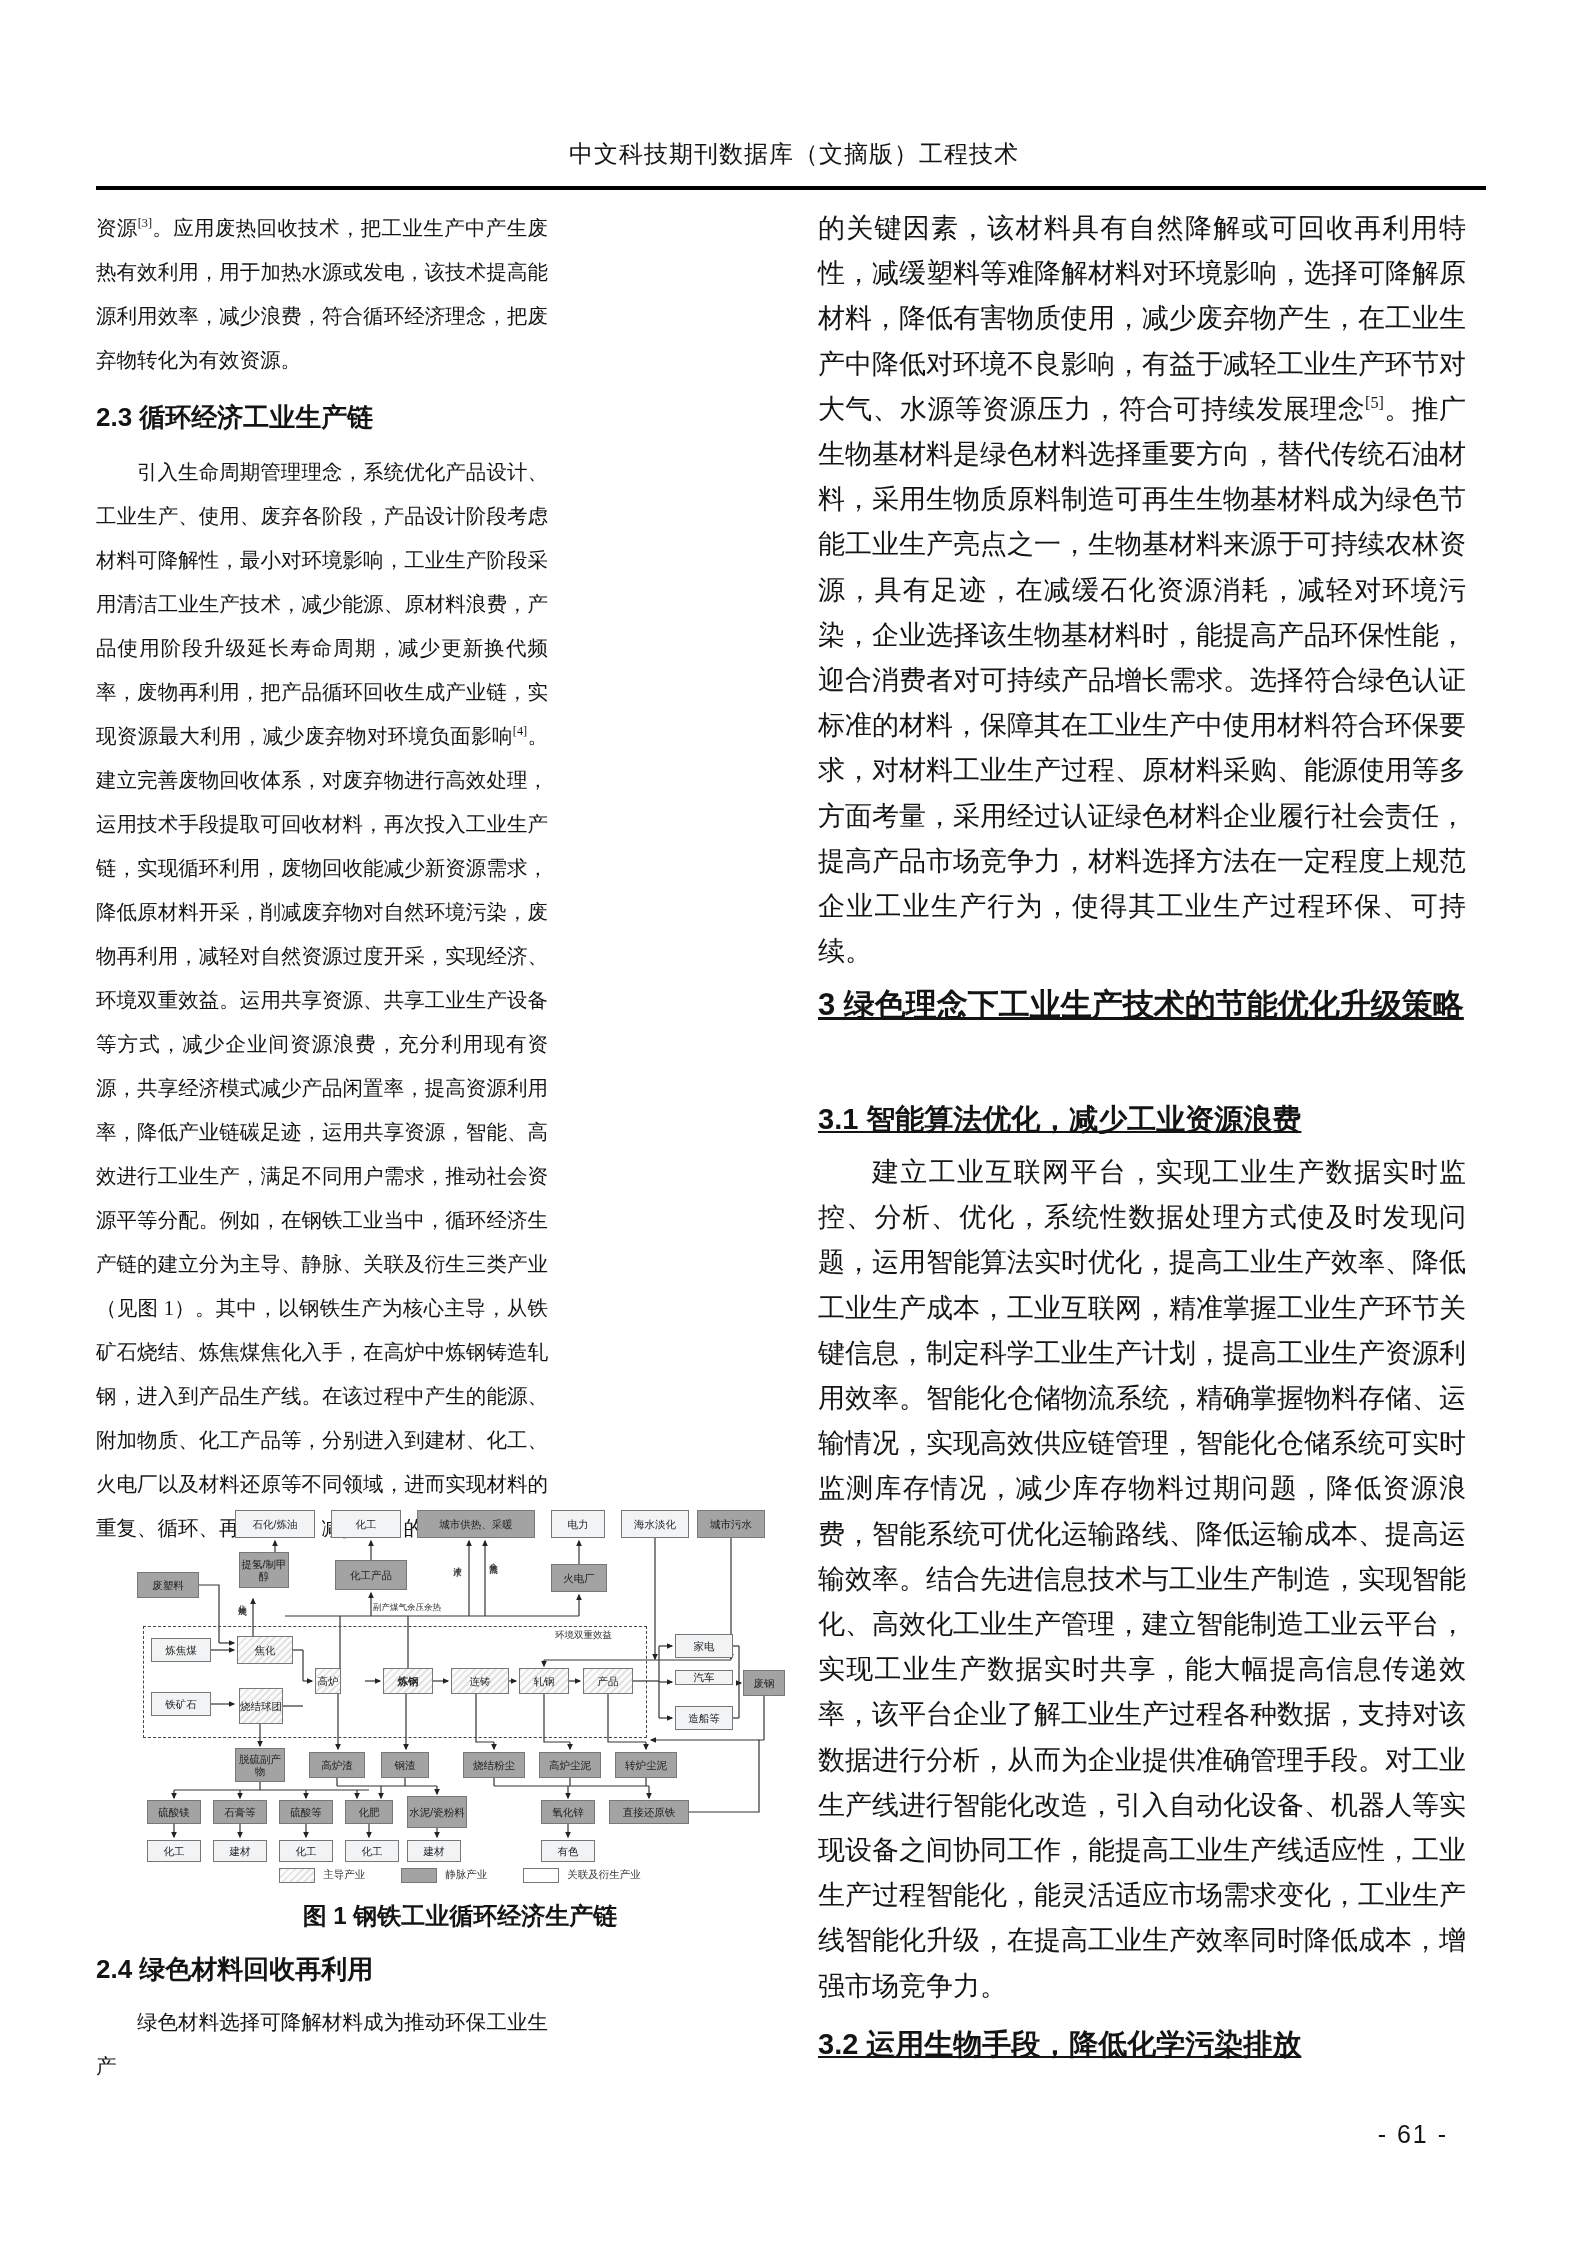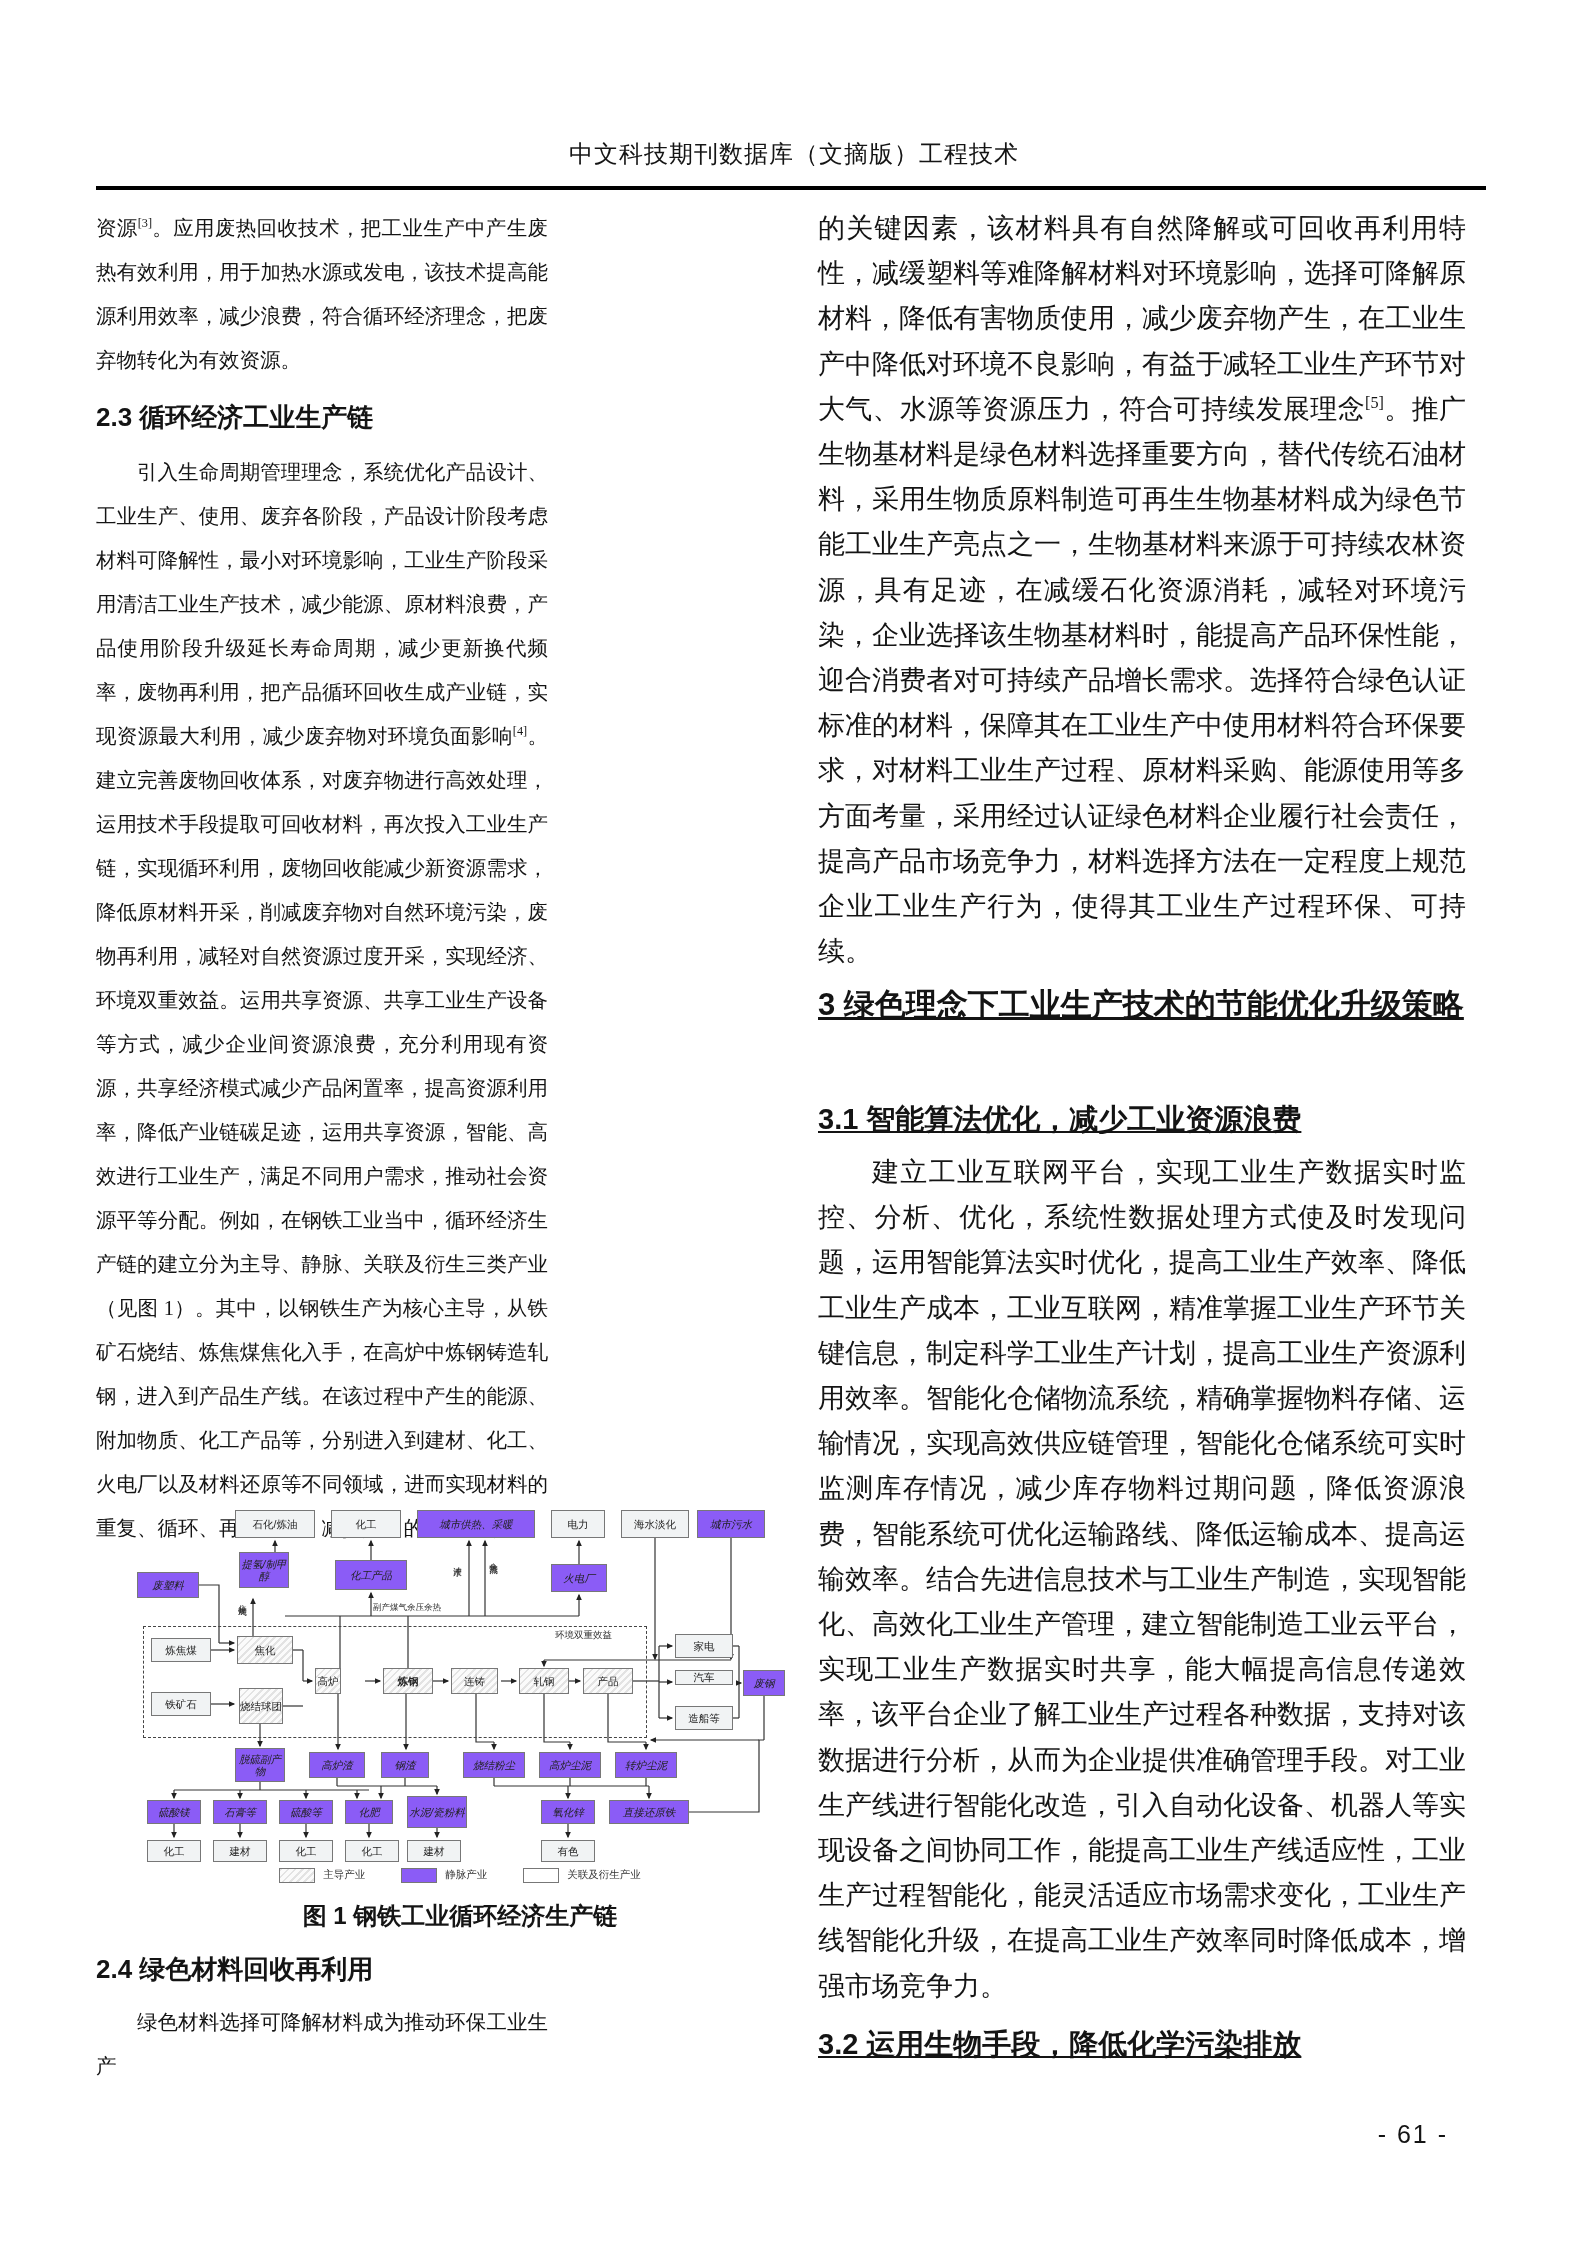--- a/index.html
+++ b/index.html
@@ -15,21 +15,21 @@
   sup{font-size:60%;line-height:0;}
   .h-sans{position:absolute;margin:0;font-family:"Liberation Sans", sans-serif;font-weight:bold;}
   .h-left{left:96px;width:452px;font-size:26px;}
   .h-right{left:818px;width:660px;font-size:29px;text-decoration:underline;}
   .h3big{font-size:31px;line-height:50px;}
   .figwrap{position:absolute;left:135px;top:1508px;width:650px;height:385px;}
   .figsvg{position:absolute;left:0;top:0;}
   .fb{position:absolute;box-sizing:border-box;border:1px solid #777;background:#f1f3f4;
       font-family:"Liberation Sans", sans-serif;font-size:10.5px;line-height:1.15;
       display:flex;align-items:center;justify-content:center;text-align:center;color:#222;}
-  .yellow{background:#8b5cf6;font-style:italic;}
+  .yellow{background:#a3a3a3;}
   .hatch{background:repeating-linear-gradient(135deg,#e3e3e3 0 2px,#fbfbfb 2px 5px);}
   .dashedbox{position:absolute;box-sizing:border-box;border:1.6px dashed #444;background:transparent;}
   .flabel{position:absolute;font-family:"Liberation Sans", sans-serif;font-size:9.5px;color:#333;}
   .vlabel{writing-mode:vertical-rl;text-orientation:upright;letter-spacing:1px;}
   .legend{position:absolute;left:0;top:360px;width:650px;display:flex;justify-content:center;
           gap:36px;align-items:center;font-family:"Liberation Sans", sans-serif;font-size:10.5px;color:#333;}
   .sw{display:inline-block;width:36px;height:15px;border:1px solid #777;box-sizing:border-box;
       vertical-align:middle;margin-right:8px;}
   .figcap{position:absolute;left:135px;top:1900px;width:650px;text-align:center;
           font-family:"Liberation Sans", sans-serif;font-weight:bold;font-size:24px;}
@@ -155,21 +155,21 @@
     <div class="fb yellow" style="left:416px;top:56px;width:56px;height:28px;">火电厂</div>
     <div class="fb yellow" style="left:2px;top:64px;width:62px;height:26px;">废塑料</div>
 
     <div class="fb" style="left:16px;top:130px;width:60px;height:24px;">炼焦煤</div>
     <div class="fb hatch" style="left:102px;top:128px;width:56px;height:28px;">焦化</div>
     <div class="fb" style="left:16px;top:184px;width:60px;height:24px;">铁矿石</div>
     <div class="fb hatch" style="left:104px;top:180px;width:44px;height:36px;">烧结球团</div>
 
     <div class="fb hatch" style="left:180px;top:160px;width:26px;height:26px;">高炉</div>
     <div class="fb hatch" style="left:248px;top:160px;width:50px;height:26px;font-weight:bold;">炼钢</div>
-    <div class="fb hatch" style="left:316px;top:160px;width:47px;height:26px;">连铸</div>
+    <div class="fb hatch" style="left:316px;top:160px;width:58px;height:26px;">连铸</div>
     <div class="fb hatch" style="left:384px;top:160px;width:50px;height:26px;">轧钢</div>
     <div class="fb hatch" style="left:448px;top:160px;width:50px;height:26px;">产品</div>
 
     <div class="fb" style="left:540px;top:126px;width:58px;height:24px;">家电</div>
     <div class="fb" style="left:540px;top:162px;width:58px;height:15px;">汽车</div>
     <div class="fb" style="left:540px;top:198px;width:58px;height:24px;">造船等</div>
     <div class="fb yellow" style="left:608px;top:162px;width:42px;height:26px;">废钢</div>
 
     <div class="fb yellow" style="left:100px;top:240px;width:50px;height:34px;">脱硫副产物</div>
     <div class="fb yellow" style="left:174px;top:244px;width:56px;height:26px;">高炉渣</div>

